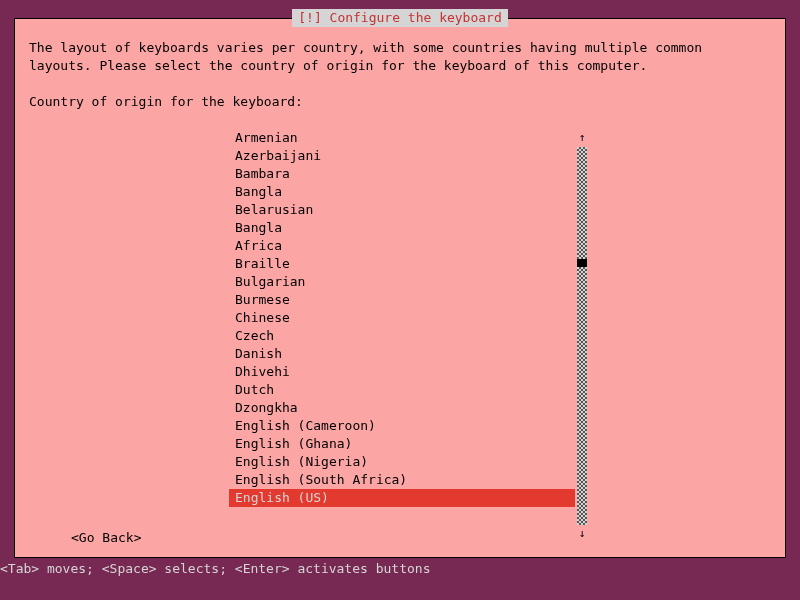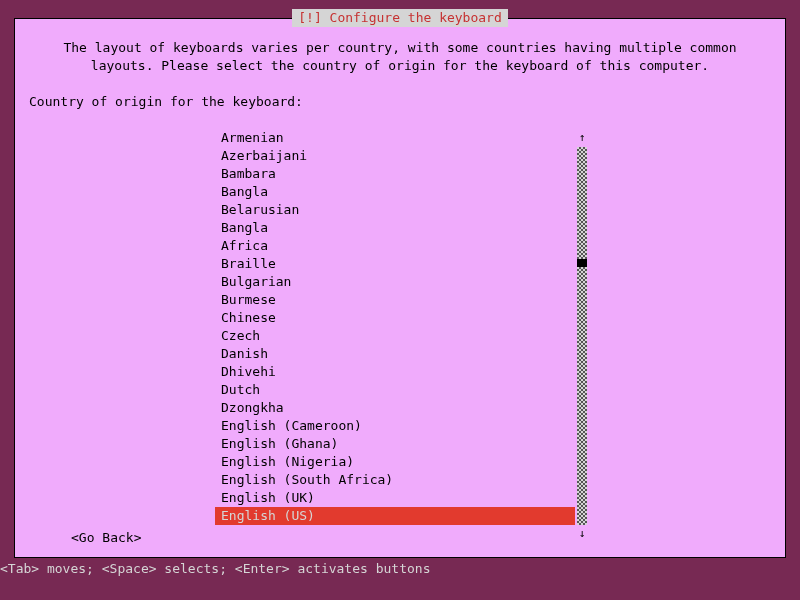--- a/index.html
+++ b/index.html
@@ -12,21 +12,21 @@
       line-height: 18px;
       overflow: hidden;
       position: relative;
     }
     .dialog {
       position: absolute;
       top: 18px;
       left: 14px;
       width: 772px;
       height: 540px;
-      background: #f0abfc;
+      background: #fca5a5;
       border: 1px solid #000;
     }
     .title-row {
       position: absolute;
       top: -10px;
       left: 0;
       width: 100%;
       text-align: center;
     }
     .title {
@@ -34,39 +34,39 @@
       color: #c63232;
       padding: 0 6px;
       display: inline-block;
     }
     .desc {
       position: absolute;
       top: 20px;
       left: 14px;
       right: 14px;
       color: #000;
-      text-align: center;
     }
     .prompt {
       position: absolute;
       top: 74px;
       left: 14px;
       color: #000;
     }
     .list {
       position: absolute;
       top: 110px;
       left: 200px;
       width: 360px;
     }
     .list-item {
       color: #000;
       padding: 0 6px;
       height: 18px;
       cursor: pointer;
+      margin-left: 14px;
     }
     .list-item.selected {
       background: #e23a2e;
       color: #d5d5d5;
     }
     .scroll-col {
       position: absolute;
       top: 110px;
       left: 562px;
       width: 10px;
@@ -141,21 +141,20 @@
       <div class="list-item">Chinese</div>
       <div class="list-item">Czech</div>
       <div class="list-item">Danish</div>
       <div class="list-item">Dhivehi</div>
       <div class="list-item">Dutch</div>
       <div class="list-item">Dzongkha</div>
       <div class="list-item">English (Cameroon)</div>
       <div class="list-item">English (Ghana)</div>
       <div class="list-item">English (Nigeria)</div>
       <div class="list-item">English (South Africa)</div>
-      <div class="list-item">English (UK)</div>
       <div class="list-item selected">English (US)</div>
     </div>
 
   <div class="scroll-col">
     <div class="arrow-up">↑</div>
     <div class="scroll-track">
       <div class="scroll-thumb"></div>
     </div>
     <div class="arrow-down" style="position:absolute;bottom:0;width:100%;">↓</div>
   </div>

